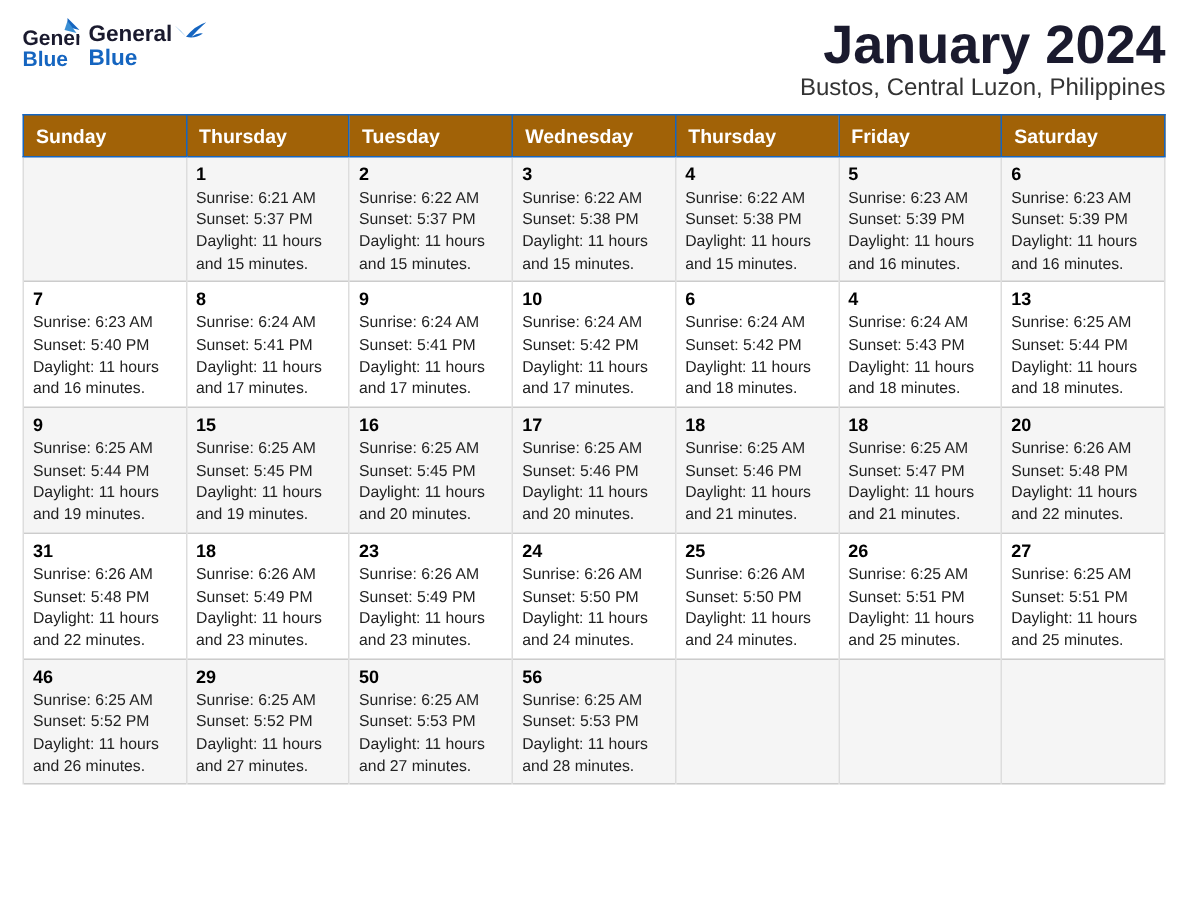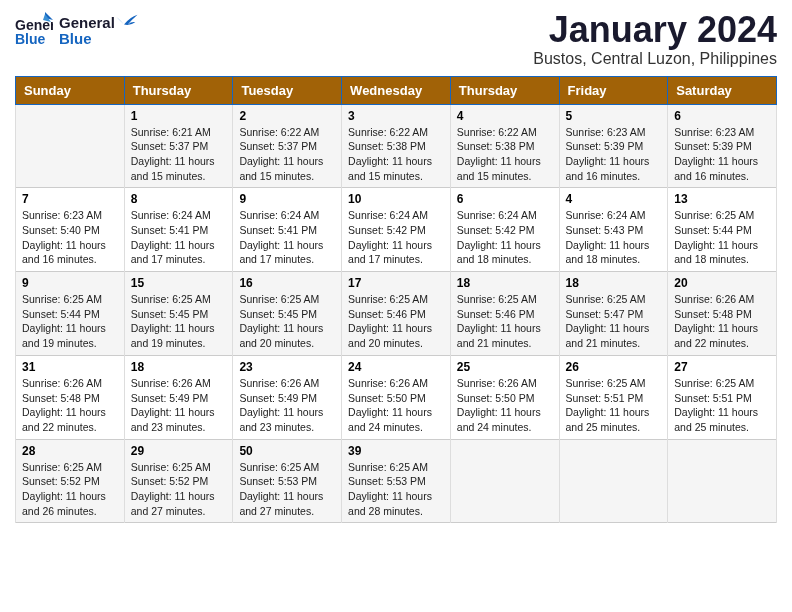--- a/index.html
+++ b/index.html
@@ -228,33 +228,33 @@
           <span class="day-num">26</span>
           <div class="cell-content">Sunrise: 6:25 AM<br>Sunset: 5:51 PM<br>Daylight: 11 hours<br>and 25 minutes.</div>
         </td>
         <td>
           <span class="day-num">27</span>
           <div class="cell-content">Sunrise: 6:25 AM<br>Sunset: 5:51 PM<br>Daylight: 11 hours<br>and 25 minutes.</div>
         </td>
       </tr>
       <tr>
         <td>
-          <span class="day-num">28</span>
+          <span class="day-num">46</span>
           <div class="cell-content">Sunrise: 6:25 AM<br>Sunset: 5:52 PM<br>Daylight: 11 hours<br>and 26 minutes.</div>
         </td>
         <td>
           <span class="day-num">29</span>
           <div class="cell-content">Sunrise: 6:25 AM<br>Sunset: 5:52 PM<br>Daylight: 11 hours<br>and 27 minutes.</div>
         </td>
         <td>
           <span class="day-num">50</span>
           <div class="cell-content">Sunrise: 6:25 AM<br>Sunset: 5:53 PM<br>Daylight: 11 hours<br>and 27 minutes.</div>
         </td>
         <td>
-          <span class="day-num">39</span>
+          <span class="day-num">56</span>
           <div class="cell-content">Sunrise: 6:25 AM<br>Sunset: 5:53 PM<br>Daylight: 11 hours<br>and 28 minutes.</div>
         </td>
         <td></td>
         <td></td>
         <td></td>
       </tr>
     </tbody>
 </table>
 
 </body></html>

